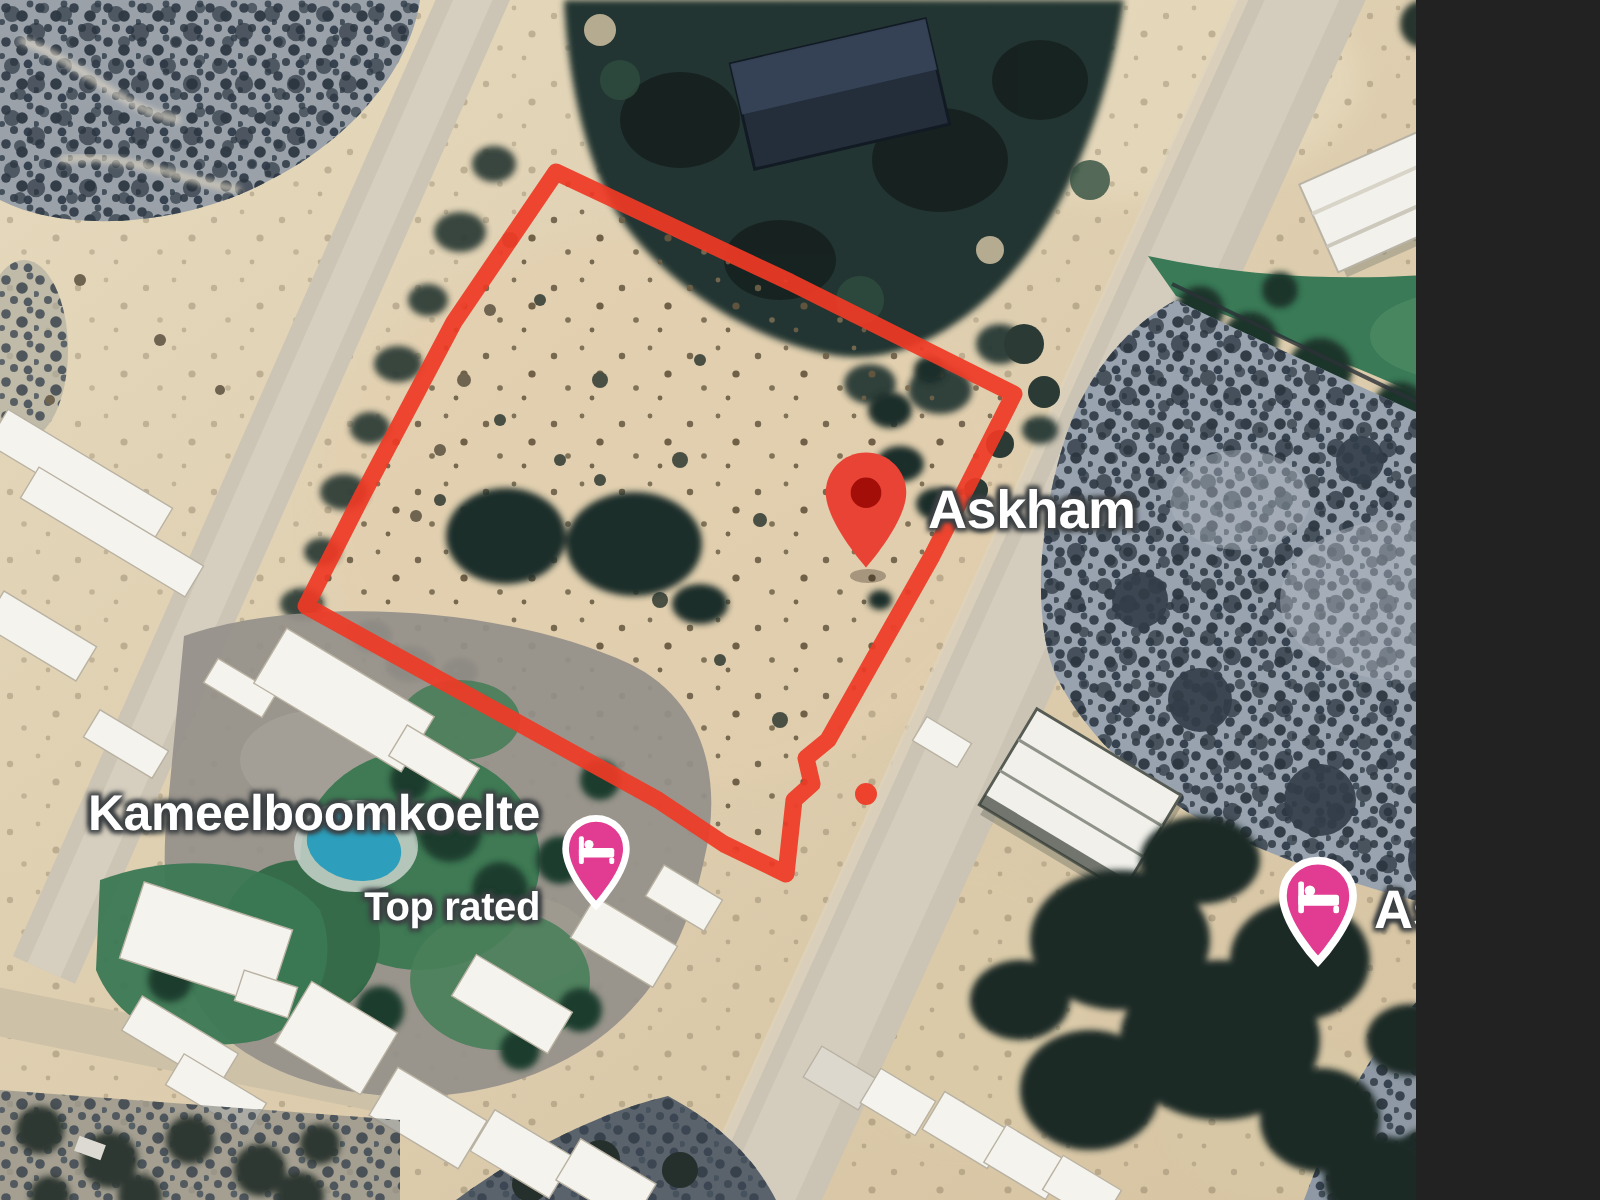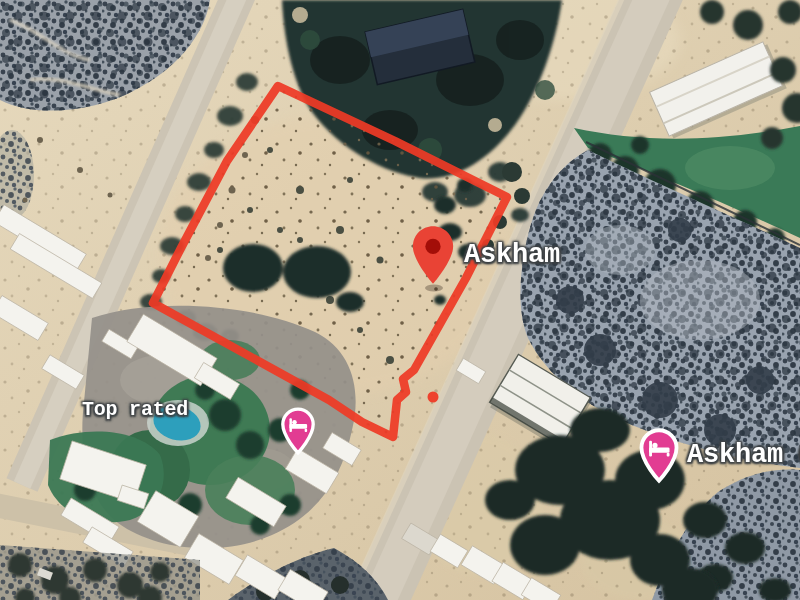--- a/index.html
+++ b/index.html
@@ -1,27 +1,27 @@
 <!DOCTYPE html>
 <html><head>
 <meta charset="utf-8">
 <style>
   html,body{margin:0;padding:0;background:#222;}
-  #stage{position:relative;width:800px;height:600px;overflow:hidden;
-         font-family:Liberation Mono, monospace;user-select:none;}
+  #stage{position:relative;width:708px;height:600px;overflow:hidden;
+         font-family:Liberation Sans, sans-serif;user-select:none;}
   #stage svg.bg{position:absolute;left:0;top:0;}
   .mlabel{position:absolute;color:#fff;font-weight:600;letter-spacing:-.2px;
     text-shadow:-1.5px -1.5px 2px #3c4043,1.5px -1.5px 2px #3c4043,
                 -1.5px 1.5px 2px #3c4043,1.5px 1.5px 2px #3c4043,0 0 4px #3c4043;
     white-space:nowrap;line-height:1;}
   .town{left:464px;top:242px;font-size:27px;}
   .right-place{left:687px;top:442px;font-size:27px;}
   .gh{left:0;top:393px;width:270px;text-align:right;}
   .gh .nm{font-size:25px;line-height:29px;}
-  .gh .badge{font-size:20px;line-height:24px;margin-top:5px;text-align:center;}
+  .gh .badge{font-size:20px;line-height:24px;margin-top:20px;}
   .pin{position:absolute;}
 </style>
 </head>
 <body>
 
 <div id="stage">
 
 <svg class="bg" width="800" height="600" viewBox="0 0 800 600">
   <defs>
     <linearGradient id="sand" x1="0" y1="0" x2="1" y2="1">
@@ -352,20 +352,21 @@
     <g fill="#ffffff">
       <rect x="11" y="12.5" width="2.6" height="14.5" rx="1"></rect>
       <circle cx="16.3" cy="16.8" r="2.4"></circle>
       <rect x="11" y="18.6" width="18.6" height="5" rx="1.2"></rect>
       <rect x="27" y="23.6" width="2.6" height="3.4" rx="1"></rect>
     </g>
   </svg>
 </div>
 
 <div class="mlabel gh">
+  <div class="nm">Kameelboomkoelte</div>
   <div class="badge">Top rated</div>
 </div>
 
 <div class="pin" style="left:637px;top:427px;width:44px;height:57px;">
   <svg width="44" height="57" viewBox="0 0 40 52">
     <path fill="#E23C92" stroke="#ffffff" stroke-width="3.5" d="M20 49 C20 49 36 32 36 19 A16 16 0 1 0 4 19 C4 32 20 49 20 49 Z"></path>
     <g fill="#ffffff">
       <rect x="11" y="12.5" width="2.6" height="14.5" rx="1"></rect>
       <circle cx="16.3" cy="16.8" r="2.4"></circle>
       <rect x="11" y="18.6" width="18.6" height="5" rx="1.2"></rect>

